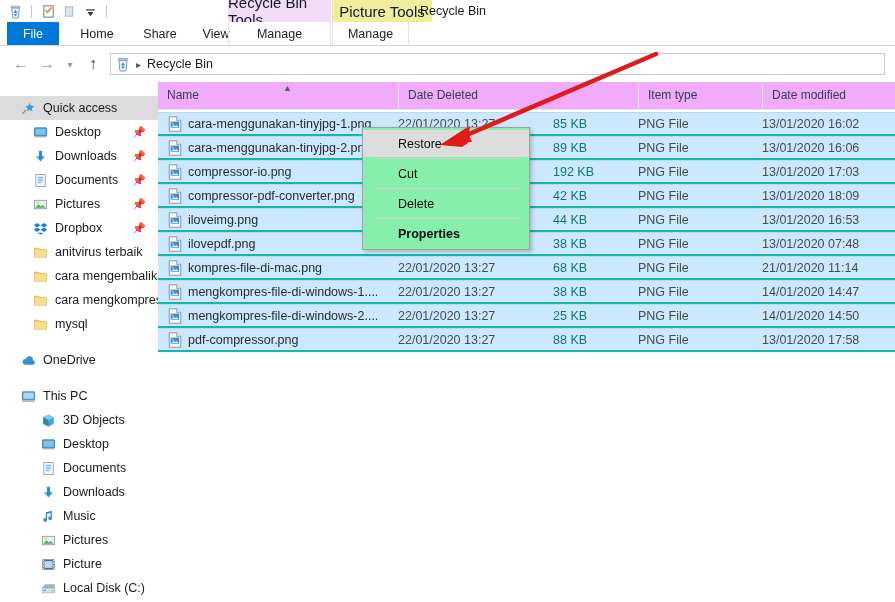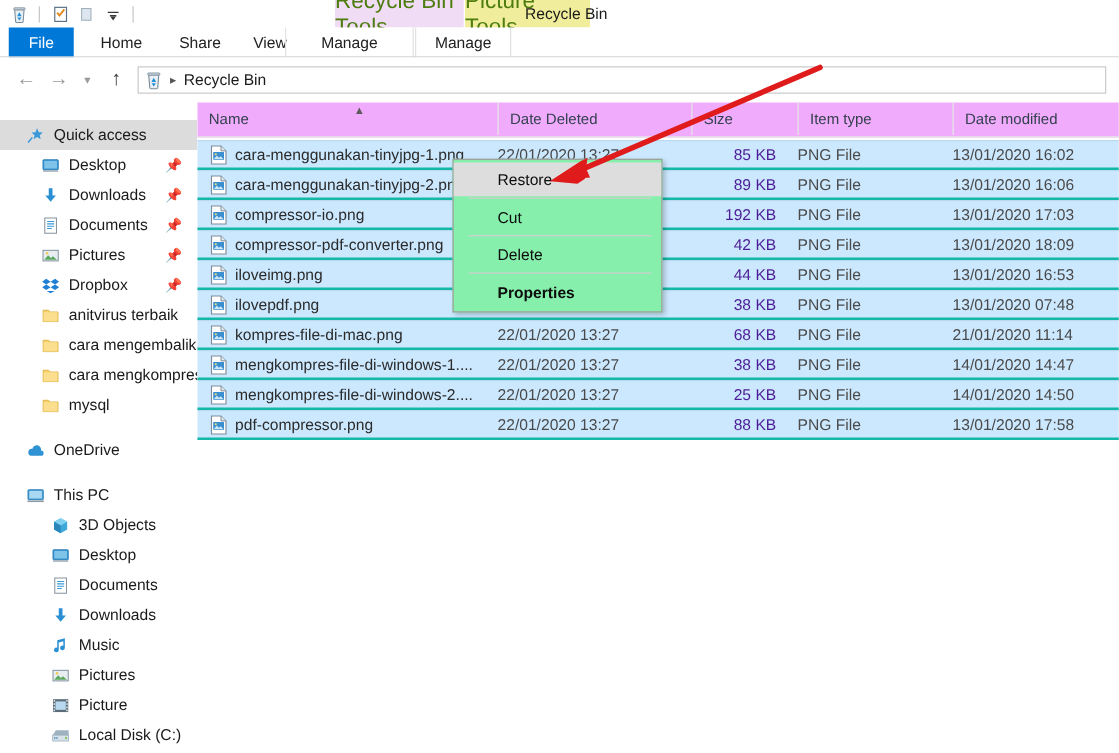--- a/index.html
+++ b/index.html
@@ -38,23 +38,22 @@
     margin: 0 4px;
   }
   .qat-btn {
     width: 18px; height: 18px;
     display: flex; align-items: center; justify-content: center;
   }
   .ttl-ctx {
     position: absolute;
     top: 0; height: 22px;
     display: flex; align-items: center; justify-content: center;
-    font-size: 18px;
-    color: #4d7c0f;
-    margin-left: 40px;
+    font-size: 15px;
+    color: #0f172a;
   }
   .ctx-recyclebin {
     left: 228px; width: 103px;
     background: #f0ddf5;
   }
   .ctx-picture {
     left: 332px; width: 100px;
     background: #f0ee9c;
   }
   .win-title {
@@ -227,21 +226,21 @@
   .cell {
     position: absolute;
     font-size: 12.5px;
     color: #2b2b2b;
     white-space: nowrap;
     overflow: hidden;
   }
   .c-name { left: 10px; display: flex; align-items: center; max-width: 228px; }
   .file-icon { width: 14px; height: 16px; margin-right: 6px; flex:0 0 14px; }
   .c-date { left: 240px; color: #4a4a4a; }
-  .c-size { left: 395px; width: 68px; text-align: right; color: #4c1d95; }
+  .c-size { left: 395px; width: 68px; text-align: left; color: #0f766e; }
   .c-type { left: 480px; color: #4a4a4a; }
   .c-mod  { left: 604px; color: #4a4a4a; }
 
   
   .ctxmenu {
     position: absolute;
     left: 362px; top: 127px;
     width: 166px;
     background: #86efac;
     border: 1px solid #a0a0a0;
@@ -573,23 +572,20 @@
 <div class="content">
 
   <div class="col-headers">
     <div class="col-h first" style="left:0px;width:240px;">
       <span>Name</span>
       <span class="sort-caret">▲</span>
     </div>
     <div class="col-h" style="left:240px;width:155px;">
       <span>Date Deleted</span>
     </div>
-    <div class="col-h" style="left:395px;width:85px;">
-      <span>Size</span>
-    </div>
     <div class="col-h" style="left:480px;width:124px;">
       <span>Item type</span>
     </div>
     <div class="col-h" style="left:604px;width:133px;">
       <span>Date modified</span>
     </div>
   </div>
 
   <div class="rows">
 

